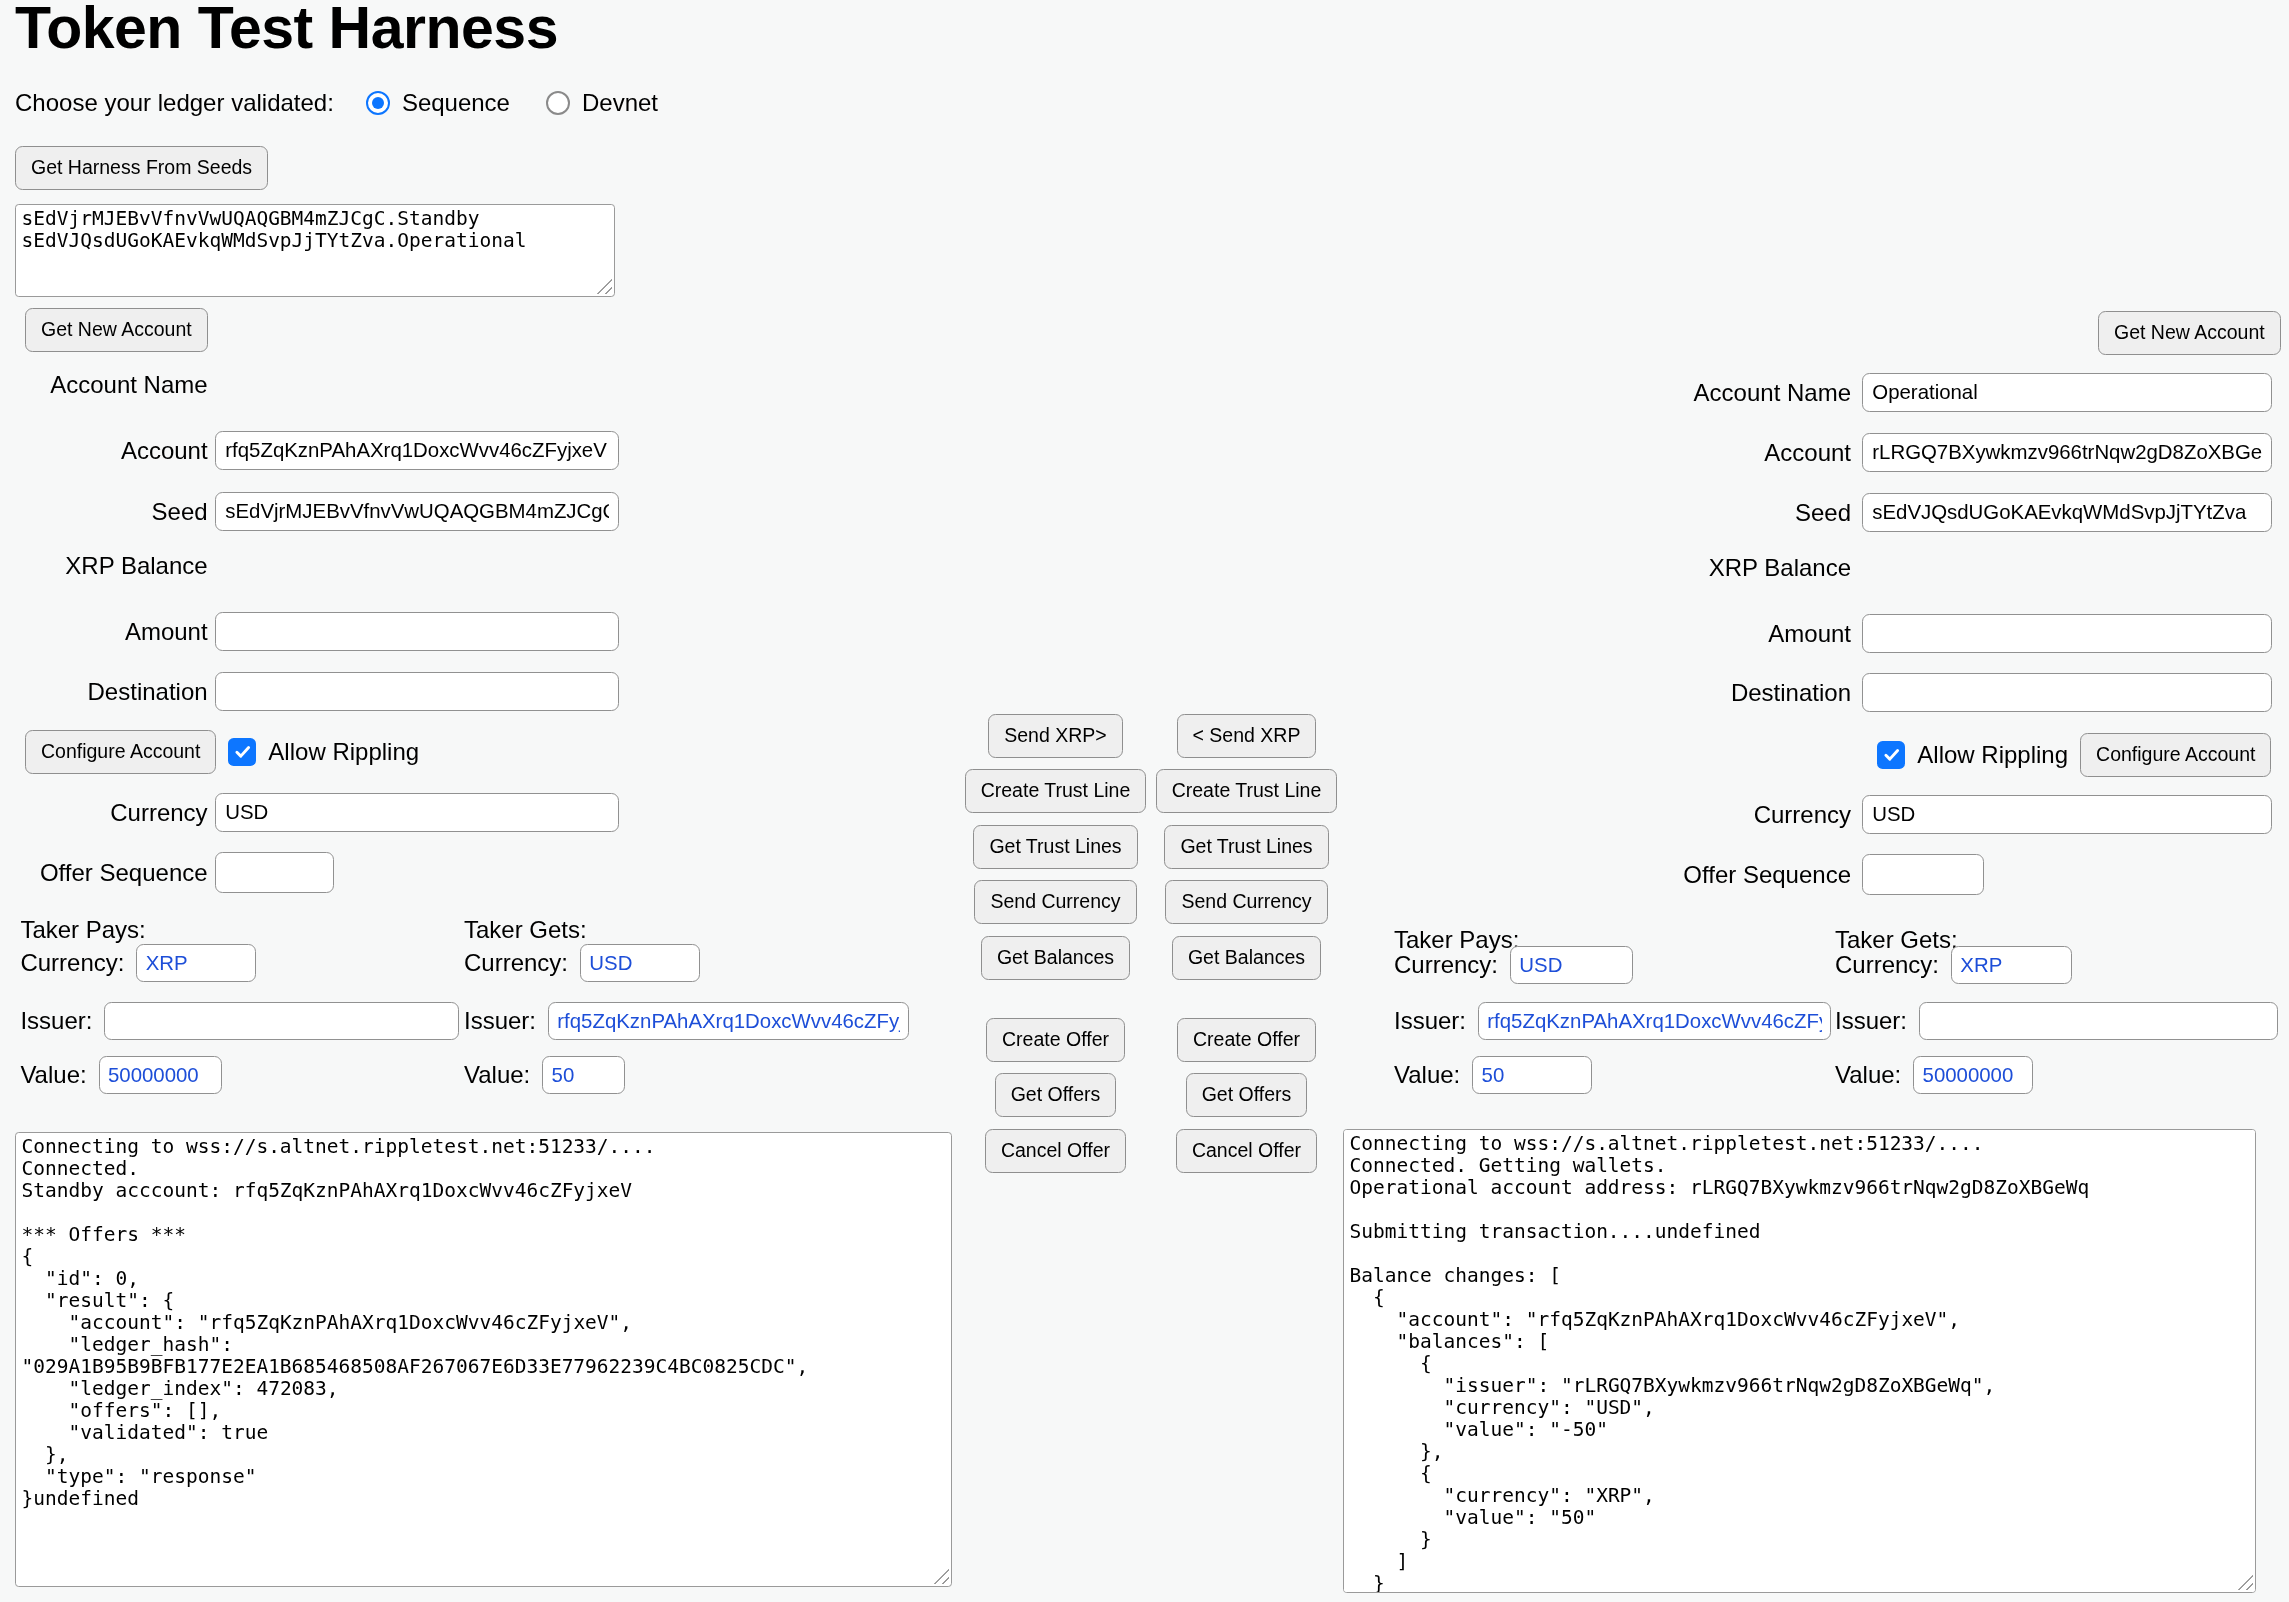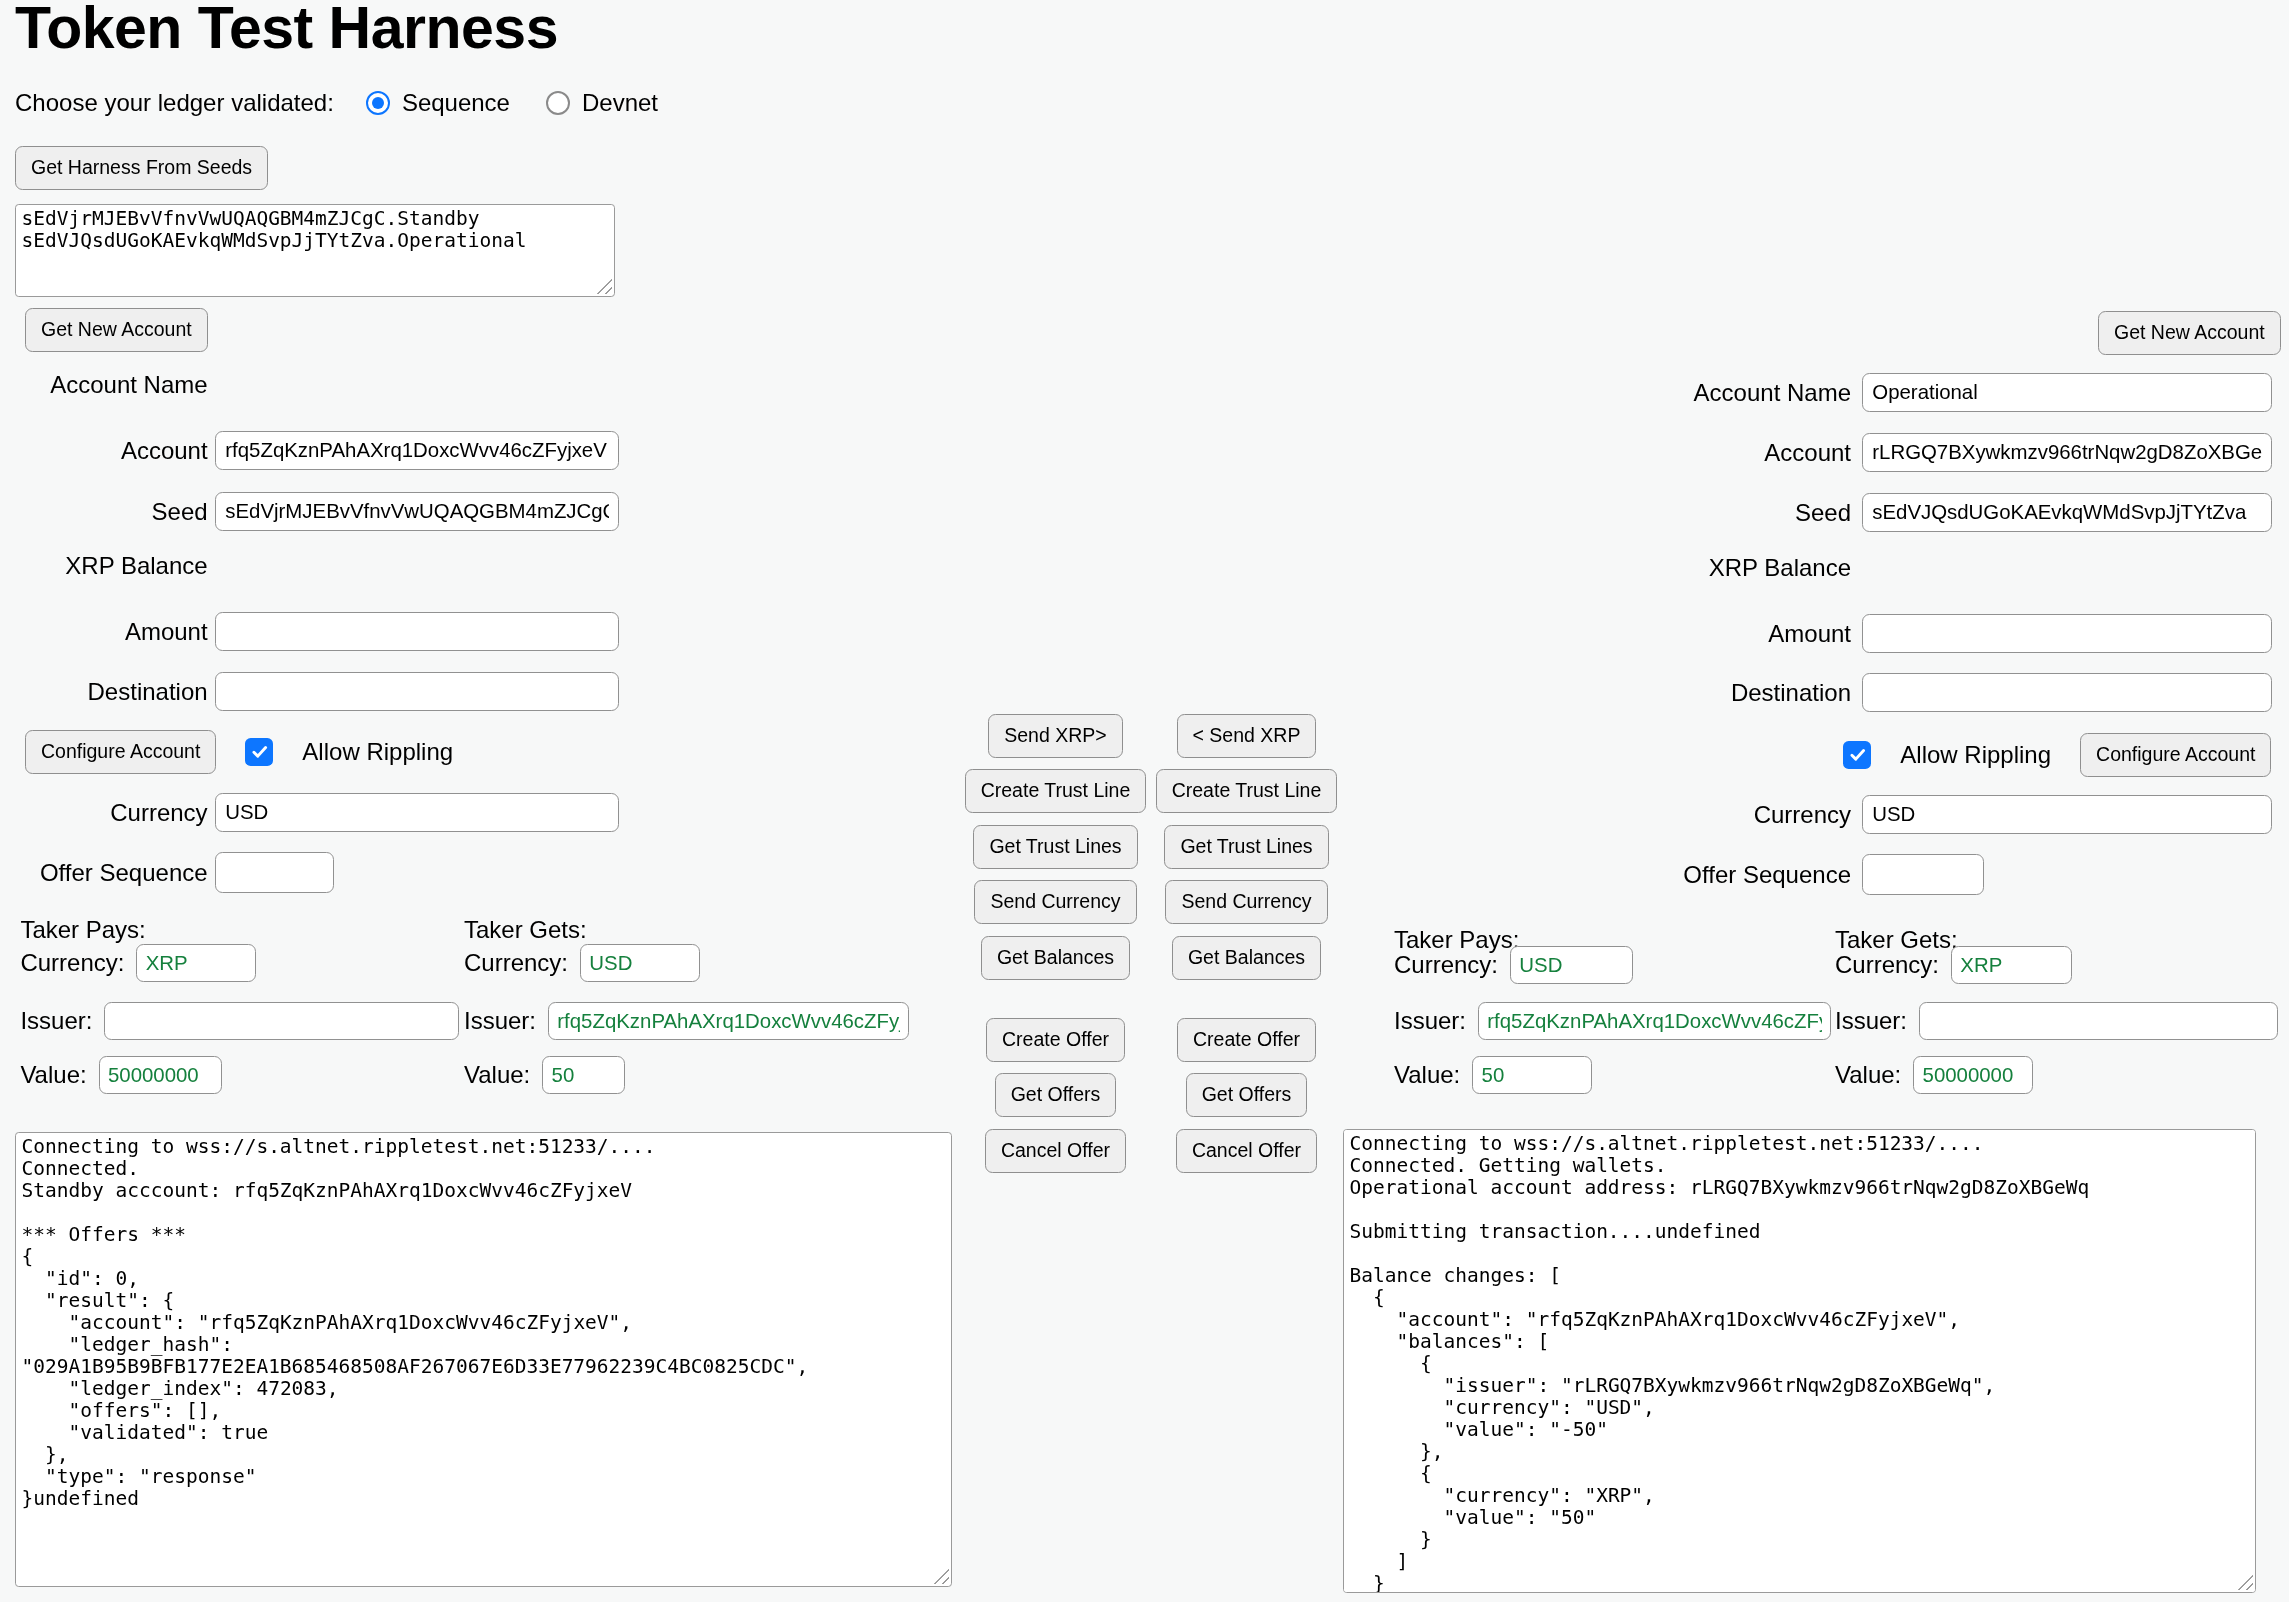--- a/index.html
+++ b/index.html
@@ -58,33 +58,33 @@
   .flb{font-size:24px; text-align:right; flex:none;}
   .frow.l .flb{width:200px; padding-right:7.4px;}
   .frow.r .flb{width:519px; padding-right:11px;}
   .fin{
     flex:1; height:39px; font-family:inherit; font-size:20.4px; color:#000;
     border:1.9px solid #919191; border-radius:7.4px; background:#fff; padding:0 9.3px; outline:none; min-width:0;
   }
   .fin.small{flex:none;}
 
   
-  .cfgrow{position:absolute; display:flex; align-items:center; gap:29px; font-size:24px;}
+  .cfgrow{position:absolute; display:flex; align-items:center; gap:12px; font-size:24px;}
   #cfg-standby{left:25px; top:730px;}
   #cfg-oper{right:17.6px; top:733px;}
   .cbx{
     width:28px; height:28px; border-radius:5.6px; background:var(--accent);
     display:flex; align-items:center; justify-content:center; flex:none; cursor:pointer;
   }
 
   
   .ohead{position:absolute; font-size:24px;}
   .orow{position:absolute; display:flex; align-items:center; gap:12px; font-size:24px; white-space:nowrap;}
   .oin{
-    height:38px; font-family:inherit; font-size:20.4px; color:#15803d;
+    height:38px; font-family:inherit; font-size:20.4px; color:#1d4ed8;
     border:1.9px solid #919191; border-radius:7.4px; background:#fff; padding:0 8.3px; outline:none;
   }
 
   
   .mrow{position:absolute; left:960px; width:382px; display:flex;}
   .mcell{width:191px; display:flex; justify-content:center;}
 </style>
 </head>
 <body>
 

